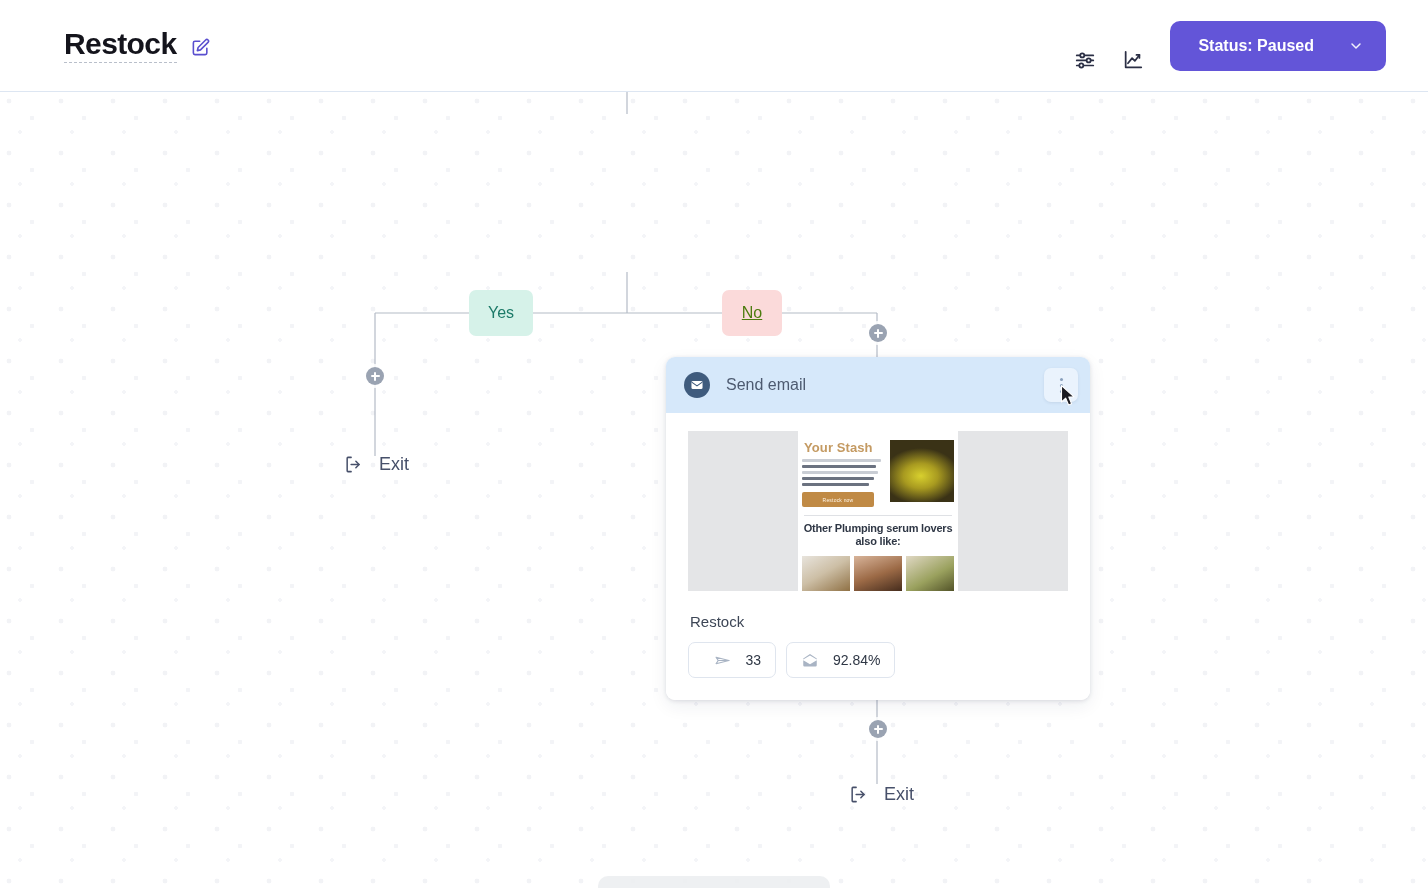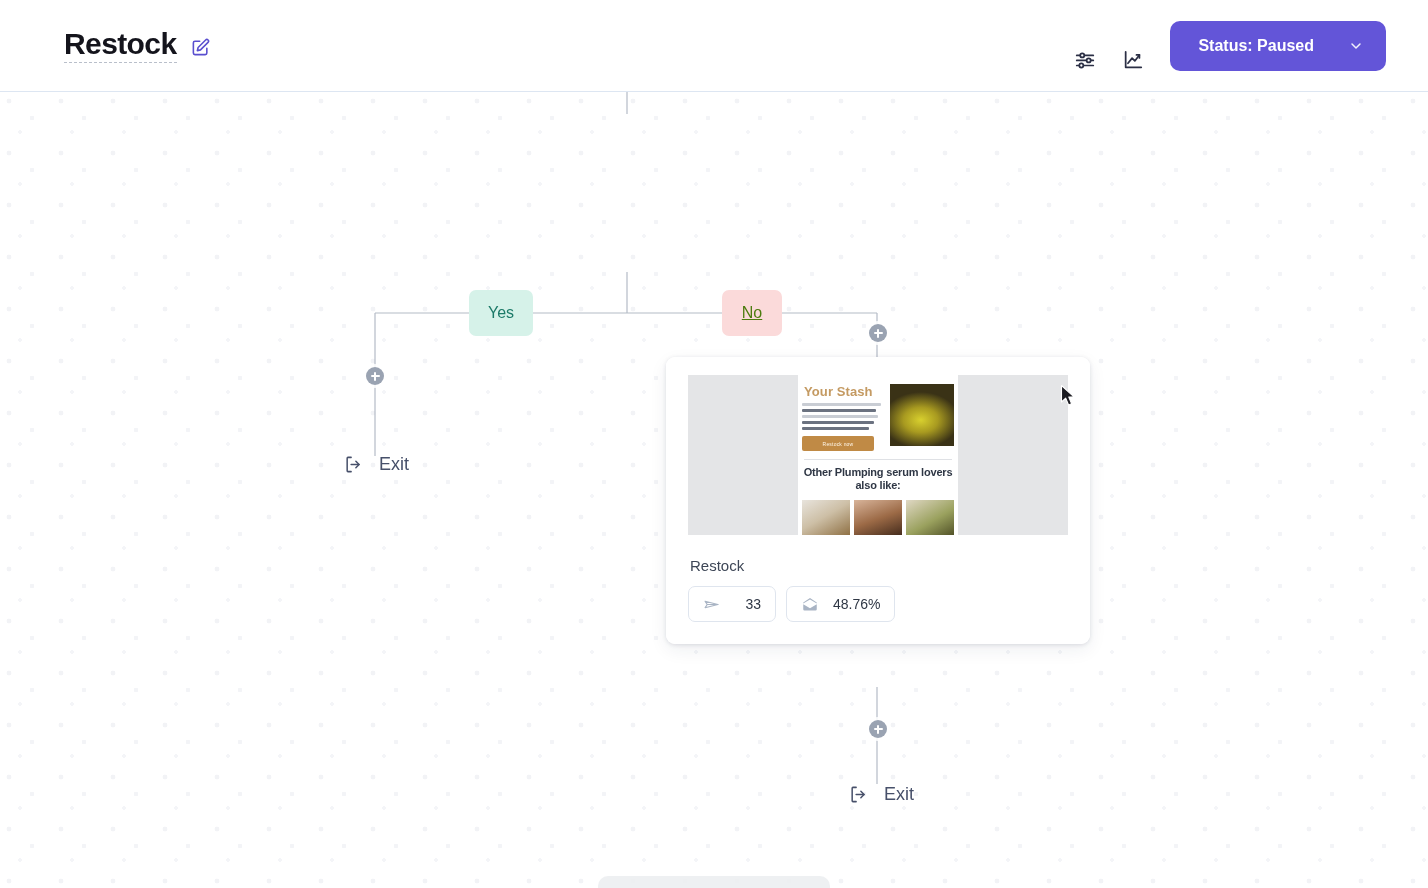--- a/index.html
+++ b/index.html
@@ -129,21 +129,21 @@
   .ms-th { flex: 1 1 0; height: 38px; }
   .ms-th.a { background: linear-gradient(150deg,#e8e4dd 0%, #cdbfa6 45%, #8a6a3c 100%); }
   .ms-th.b { background: linear-gradient(160deg,#d8b49a 0%, #9c6a46 50%, #3b2518 100%); }
   .ms-th.c { background: linear-gradient(150deg,#e0d8c4 0%, #9aa15e 55%, #4a4a22 100%); }
 
   .mail-name { font-size: 15px; color: #3d4656; margin: 22px 0 12px 2px; }
   .stats { display: flex; gap: 10px; }
   .stat {
     height: 36px; min-width: 88px;
     border: 1px solid #dfe5ee; border-radius: 7px;
-    display: flex; align-items: center; justify-content: space-between; gap: 14px;
+    display: flex; align-items: center; justify-content: flex-end; gap: 14px;
     padding: 0 14px; background: #ffffff; cursor: pointer;
   }
   .stat .sicon { display: flex; align-items: center; color: #a9b4c4; }
   .stat .sval { font-size: 14px; color: #2f3745; }
 
   
   .branch {
     position: absolute; height: 46px; border-radius: 7px;
     display: flex; align-items: center; justify-content: center;
     font-size: 16px; padding: 0 22px;
@@ -261,20 +261,36 @@
         <svg width="19" height="19" viewBox="0 0 24 24" fill="none" stroke="currentColor" stroke-width="1.9" stroke-linecap="round" stroke-linejoin="round">
           <path d="M9 3H5a1 1 0 0 0-1 1v16a1 1 0 0 0 1 1h4"></path>
           <path d="M15 8l4 4-4 4"></path>
             <path d="M19 12H9"></path>
         </svg>
       </span>
       <span>Exit</span>
     </div>
 
     <div class="card" style="left:666px; top:265px; width:424px;">
+      <div class="card-header mail">
+        <span class="node-badge mail">
+          <svg width="14" height="14" viewBox="0 0 24 24" fill="none" stroke="#ffffff" stroke-width="2" stroke-linecap="round" stroke-linejoin="round">
+            <rect x="2.5" y="5" width="19" height="14" rx="2.5" fill="#ffffff" stroke="none"></rect>
+            <path d="M3.5 7.5 12 13.5l8.5-6" stroke="#3f5b7d"></path>
+          </svg>
+        </span>
+        <span class="card-title mail">Send email</span>
+        <span class="kebab hovered">
+          <span class="dots mail">
+              <i></i>
+              <i></i>
+              <i></i>
+            </span>
+        </span>
+      </div>
 
       <div class="mail-body">
         <div class="mail-preview">
           <div class="mail-inner">
             <div class="ms-row">
               <div class="ms-copy">
                 <div class="ms-title">Your Stash</div>
                 <div style="margin-top:4px;">
                   <div class="ms-line" style="width:96%"></div>
                   <div class="ms-line d" style="width:90%"></div>
@@ -308,21 +324,21 @@
             </span>
             <span class="sval">33</span>
           </div>
           <div class="stat">
             <span class="sicon">
               <svg width="18" height="18" viewBox="0 0 24 24" fill="currentColor">
                 <path d="M12 4 3 10v1.2l9-5.3 9 5.3V10l-9-6z"></path>
                 <path d="M3 12.2V19a1.6 1.6 0 0 0 1.6 1.6h14.8A1.6 1.6 0 0 0 21 19v-6.8l-9 5.3-9-5.3z"></path>
               </svg>
             </span>
-            <span class="sval">48.76%</span>
+            <span class="sval">92.84%</span>
           </div>
         </div>
       </div>
     </div>
 
     <div class="exit" style="left:849px; top:692px;">
       <span class="eicon">
         <svg width="19" height="19" viewBox="0 0 24 24" fill="none" stroke="currentColor" stroke-width="1.9" stroke-linecap="round" stroke-linejoin="round">
           <path d="M9 3H5a1 1 0 0 0-1 1v16a1 1 0 0 0 1 1h4"></path>
           <path d="M15 8l4 4-4 4"></path>

